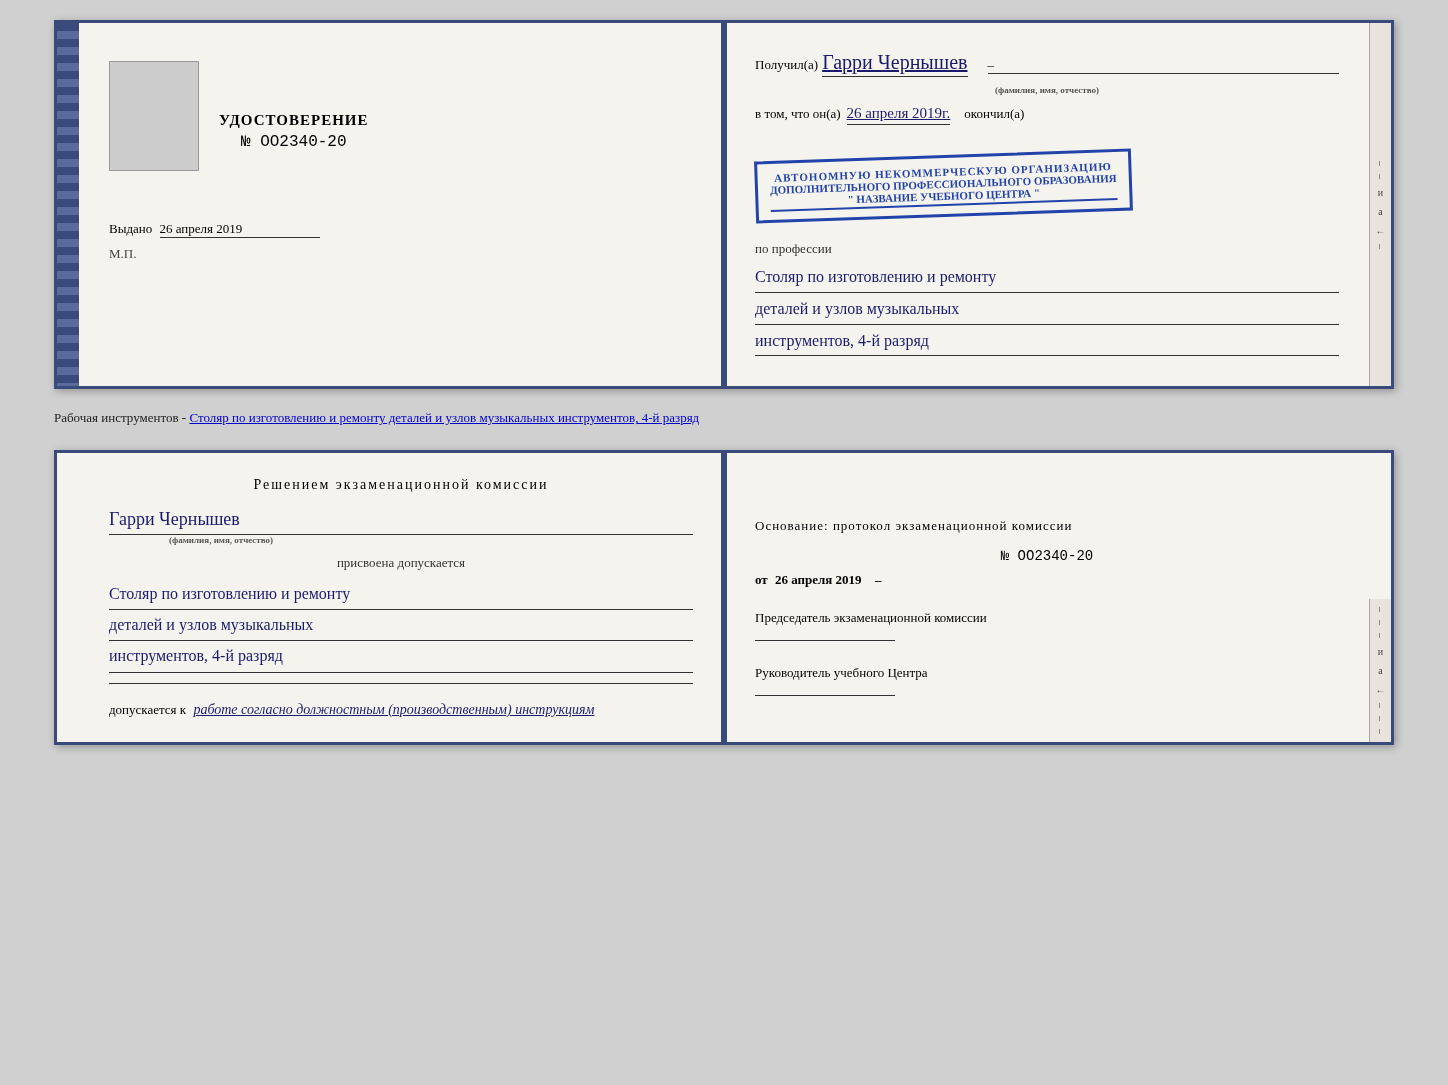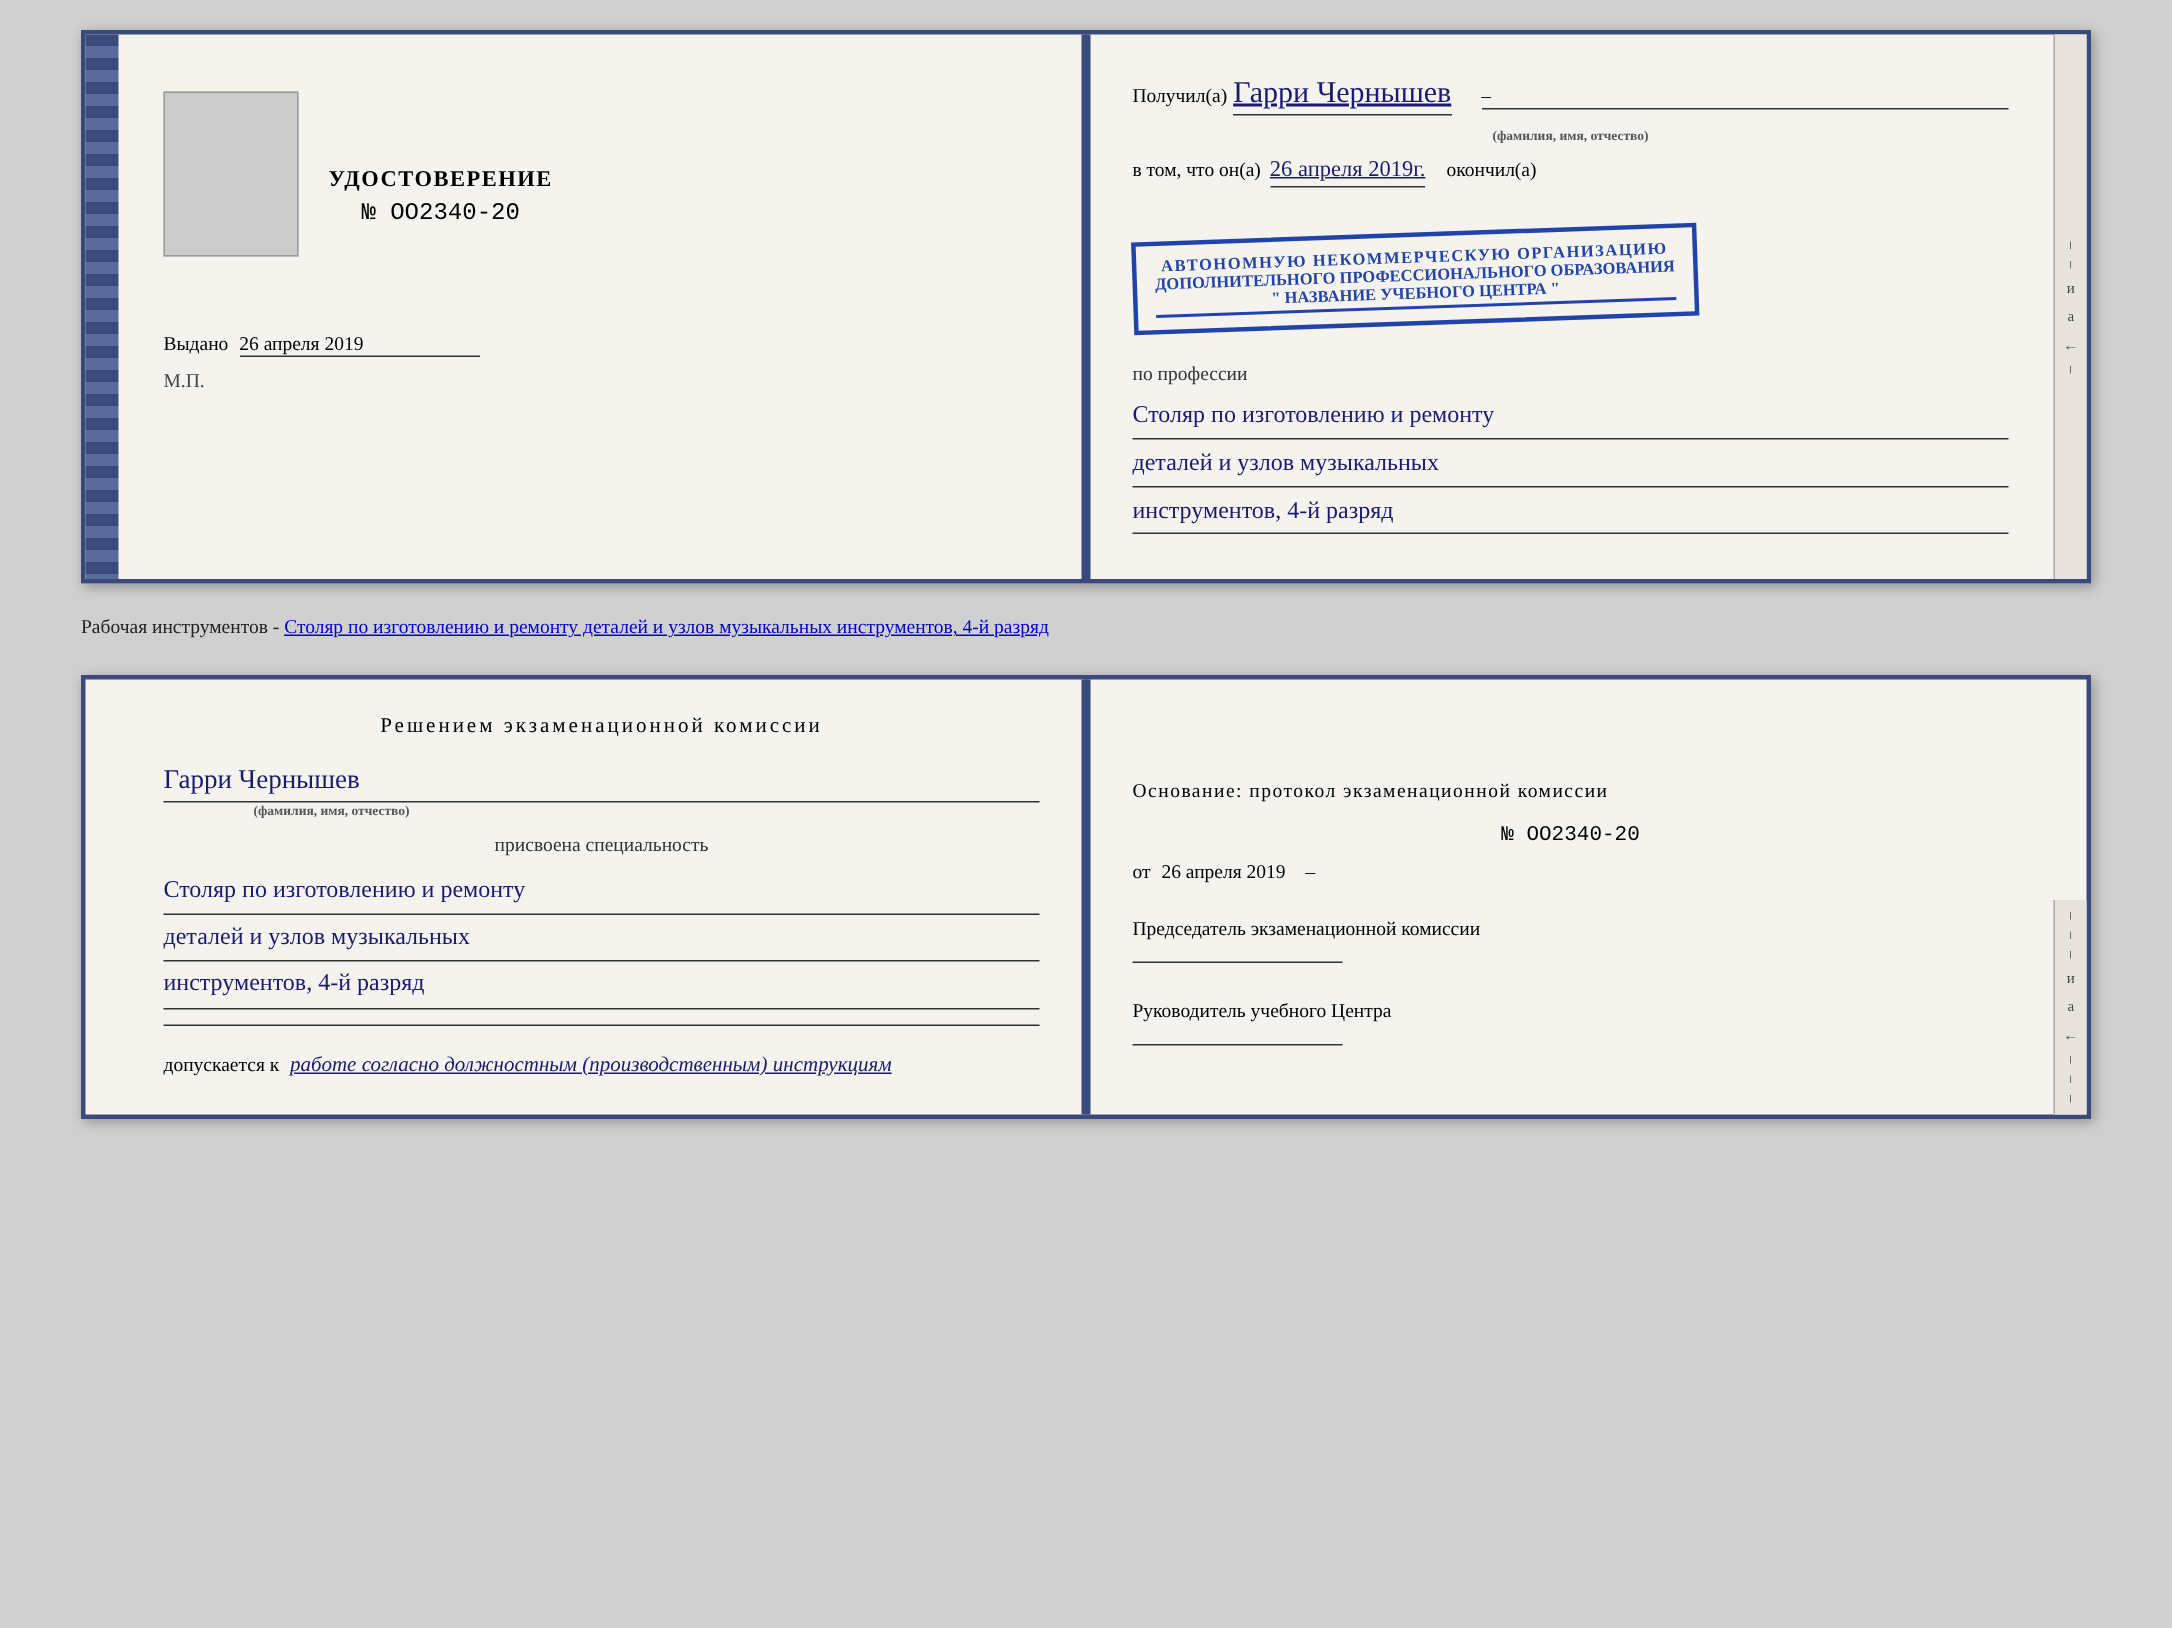--- a/index.html
+++ b/index.html
@@ -306,20 +306,21 @@
     .number-line {
       font-size: 14px;
       font-family: 'Courier New', monospace;
       text-align: center;
       margin-bottom: 8px;
     }
 
     .date-from {
       font-size: 13px;
       margin-bottom: 20px;
+      font-weight: bold;
     }
 
     .date-hw {
       font-family: 'Times New Roman', serif;
       font-size: 13px;
     }
 
     .chairman-section, .director-section {
       font-size: 13px;
       margin-bottom: 16px;
@@ -415,21 +416,21 @@
   <div class="deco-strip"></div>
 
   <div class="bottom-left">
     <div class="decision-title">Решением  экзаменационной  комиссии</div>
 
     <div class="person-name-area">
       <span class="person-name-hw">Гарри Чернышев</span>
       <span class="small-label" style="text-align:left; margin-left:60px;">(фамилия, имя, отчество)</span>
     </div>
 
-    <div class="assigned-label">присвоена специальность</div>
+    <div class="assigned-label">присвоена допускается</div>
 
     <div class="qual-text" style="margin-top:6px;">
       <span class="qual-line">Столяр по изготовлению и ремонту</span>
       <span class="qual-line">деталей и узлов музыкальных</span>
       <span class="qual-line">инструментов, 4-й разряд</span>
     </div>
 
     <div style="border-bottom:1px solid #333; margin:10px 0;"></div>
 
     <div class="допуск-section" style="border-top:none; padding-top:0;">

